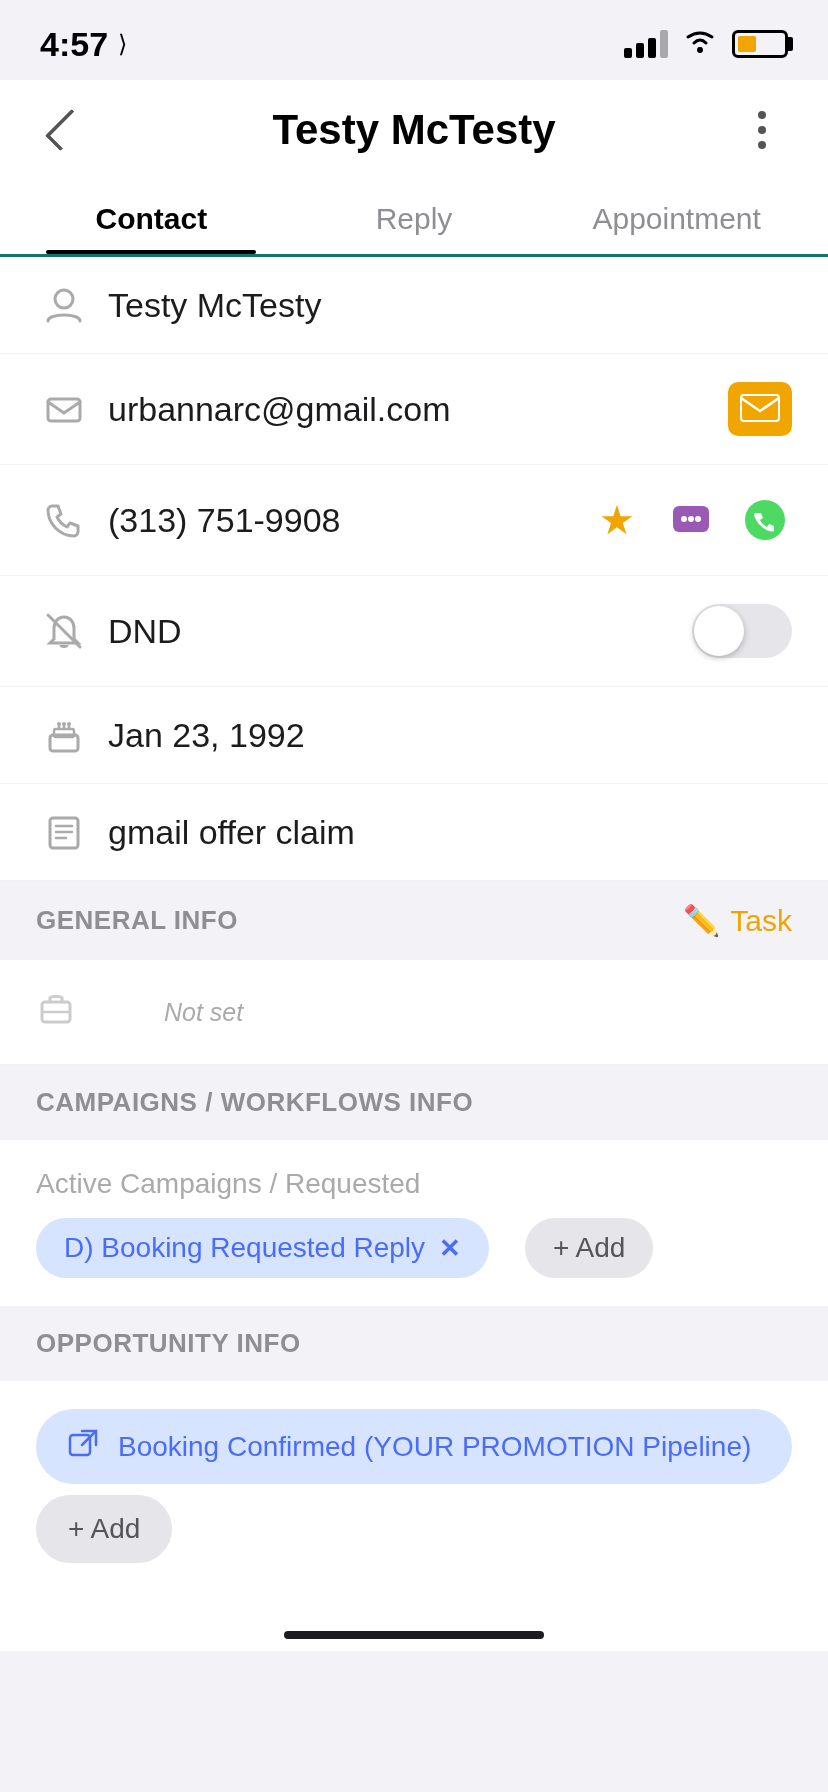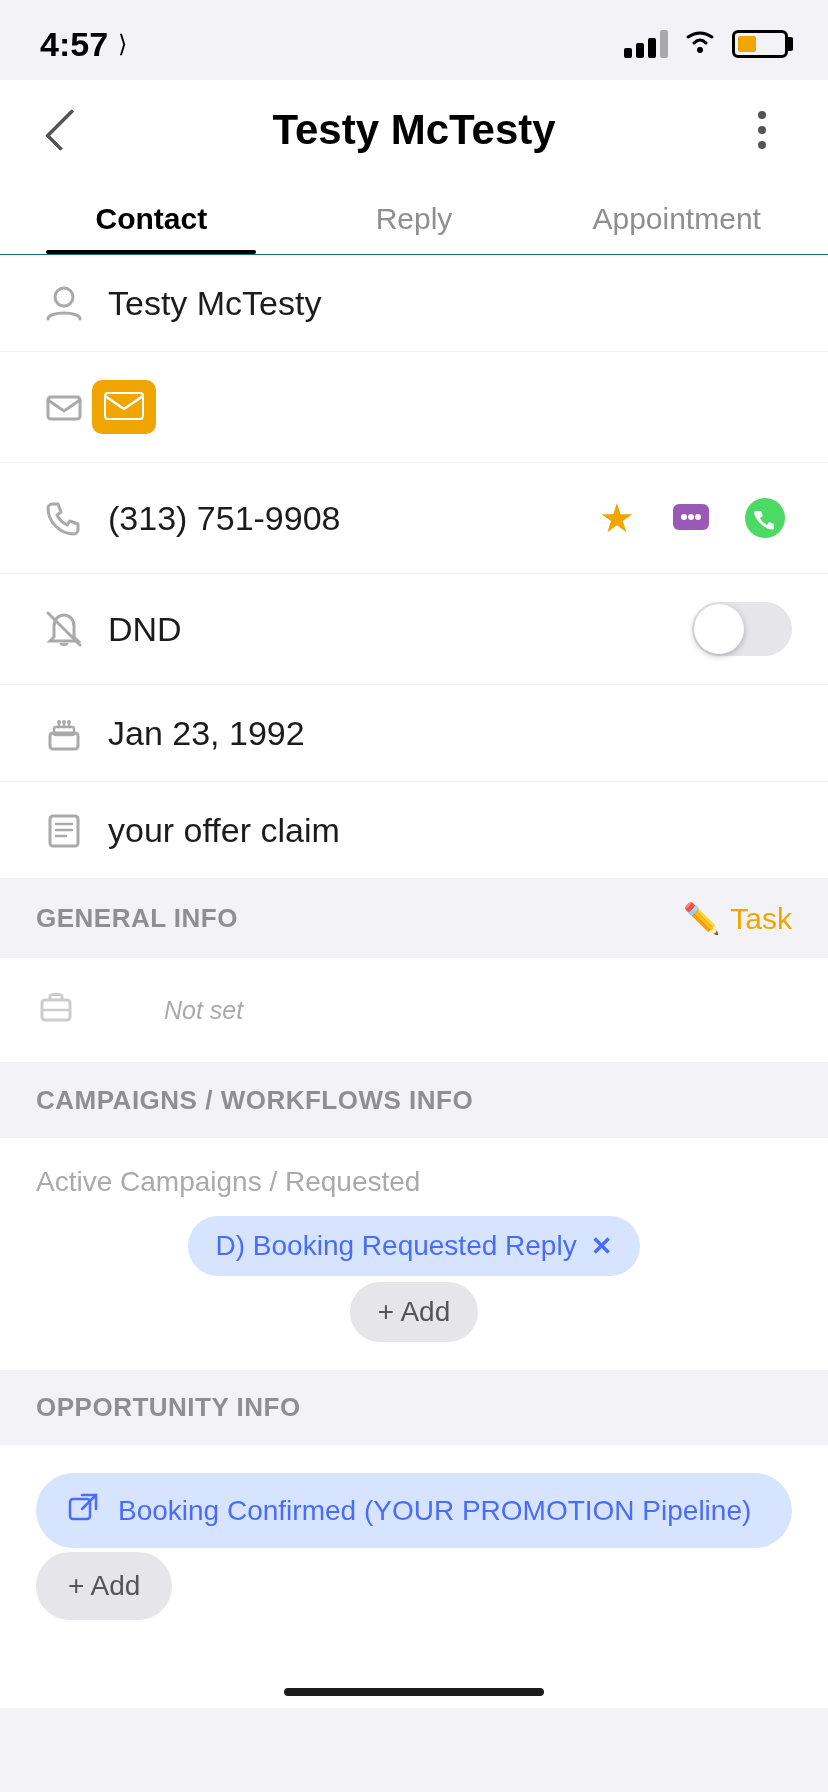--- a/index.html
+++ b/index.html
@@ -124,22 +124,23 @@
       width: 8px;
       height: 8px;
       border-radius: 50%;
       background: #555;
     }
 
     
     .tabs {
       background: #fff;
       display: flex;
-      border-bottom: 1px solid #0f766e;
+      border-bottom: 3px solid #0f766e;
       padding: 0 20px;
+      justify-content: flex-end;
     }
     .tab {
       flex: 1;
       text-align: center;
       padding: 22px 10px 18px;
       font-size: 30px;
       color: #8e8e93;
       cursor: pointer;
       position: relative;
     }
@@ -299,24 +300,23 @@
       background: #fff;
       padding: 28px 36px;
     }
     .active-campaigns-label {
       font-size: 28px;
       color: #aaa;
       margin-bottom: 18px;
     }
     .campaign-chips {
       display: flex;
-      gap: 6px;
+      gap: 36px;
       flex-wrap: wrap;
       align-items: center;
-      flex-direction: column;
     }
     .chip-campaign {
       background: #d6e4ff;
       border-radius: 40px;
       display: flex;
       align-items: center;
       padding: 14px 28px;
       gap: 14px;
       cursor: pointer;
     }
@@ -344,21 +344,21 @@
       color: #555;
       font-weight: 500;
     }
 
     
     .opportunity-content {
       background: #fff;
       padding: 28px 36px;
       display: flex;
       flex-direction: column;
-      gap: 4px;
+      gap: 11px;
     }
     .opp-chip {
       background: #d6e4ff;
       border-radius: 40px;
       display: flex;
       align-items: center;
       padding: 18px 32px;
       gap: 18px;
       cursor: pointer;
       align-self: flex-start;
@@ -477,20 +477,21 @@
     <span class="contact-row-text">Testy McTesty</span>
   </div>
 
   <div class="contact-row">
     <div class="contact-row-icon icon-mail">
       <svg viewBox="0 0 40 40" fill="none" xmlns="http://www.w3.org/2000/svg">
         <rect x="4" y="10" width="32" height="22" rx="3" stroke="#aaa" stroke-width="3" fill="none"></rect>
         <path d="M4 13 L20 24 L36 13" stroke="#aaa" stroke-width="3" fill="none" stroke-linecap="round"></path>
       </svg>
     </div>
+    <span class="contact-row-text">urbannarc@gmail.com</span>
     <div class="contact-row-actions">
       <div class="email-icon-btn">
         <svg viewBox="0 0 40 30" fill="none" xmlns="http://www.w3.org/2000/svg">
           <rect x="1" y="1" width="38" height="26" rx="3" fill="none" stroke="#fff" stroke-width="2"></rect>
           <path d="M1 4 L20 17 L39 4" stroke="#fff" stroke-width="2.5" fill="none" stroke-linecap="round"></path>
         </svg>
       </div>
     </div>
   </div>
 
@@ -554,21 +555,21 @@
 
   <div class="contact-row">
     <div class="contact-row-icon icon-note">
       <svg viewBox="0 0 40 40" fill="none" xmlns="http://www.w3.org/2000/svg">
         <rect x="6" y="6" width="28" height="30" rx="3" stroke="#aaa" stroke-width="3" fill="none"></rect>
         <line x1="12" y1="14" x2="28" y2="14" stroke="#aaa" stroke-width="2.5" stroke-linecap="round"></line>
         <line x1="12" y1="20" x2="28" y2="20" stroke="#aaa" stroke-width="2.5" stroke-linecap="round"></line>
         <line x1="12" y1="26" x2="22" y2="26" stroke="#aaa" stroke-width="2.5" stroke-linecap="round"></line>
       </svg>
     </div>
-    <span class="contact-row-text">your offer claim</span>
+    <span class="contact-row-text">gmail offer claim</span>
   </div>
 
 </div>
 
 <div class="section-header">
   <span class="section-header-text">GENERAL INFO</span>
   <div class="section-edit-btn">
     <span>✏️</span>
     <span>Task</span>
   </div>

